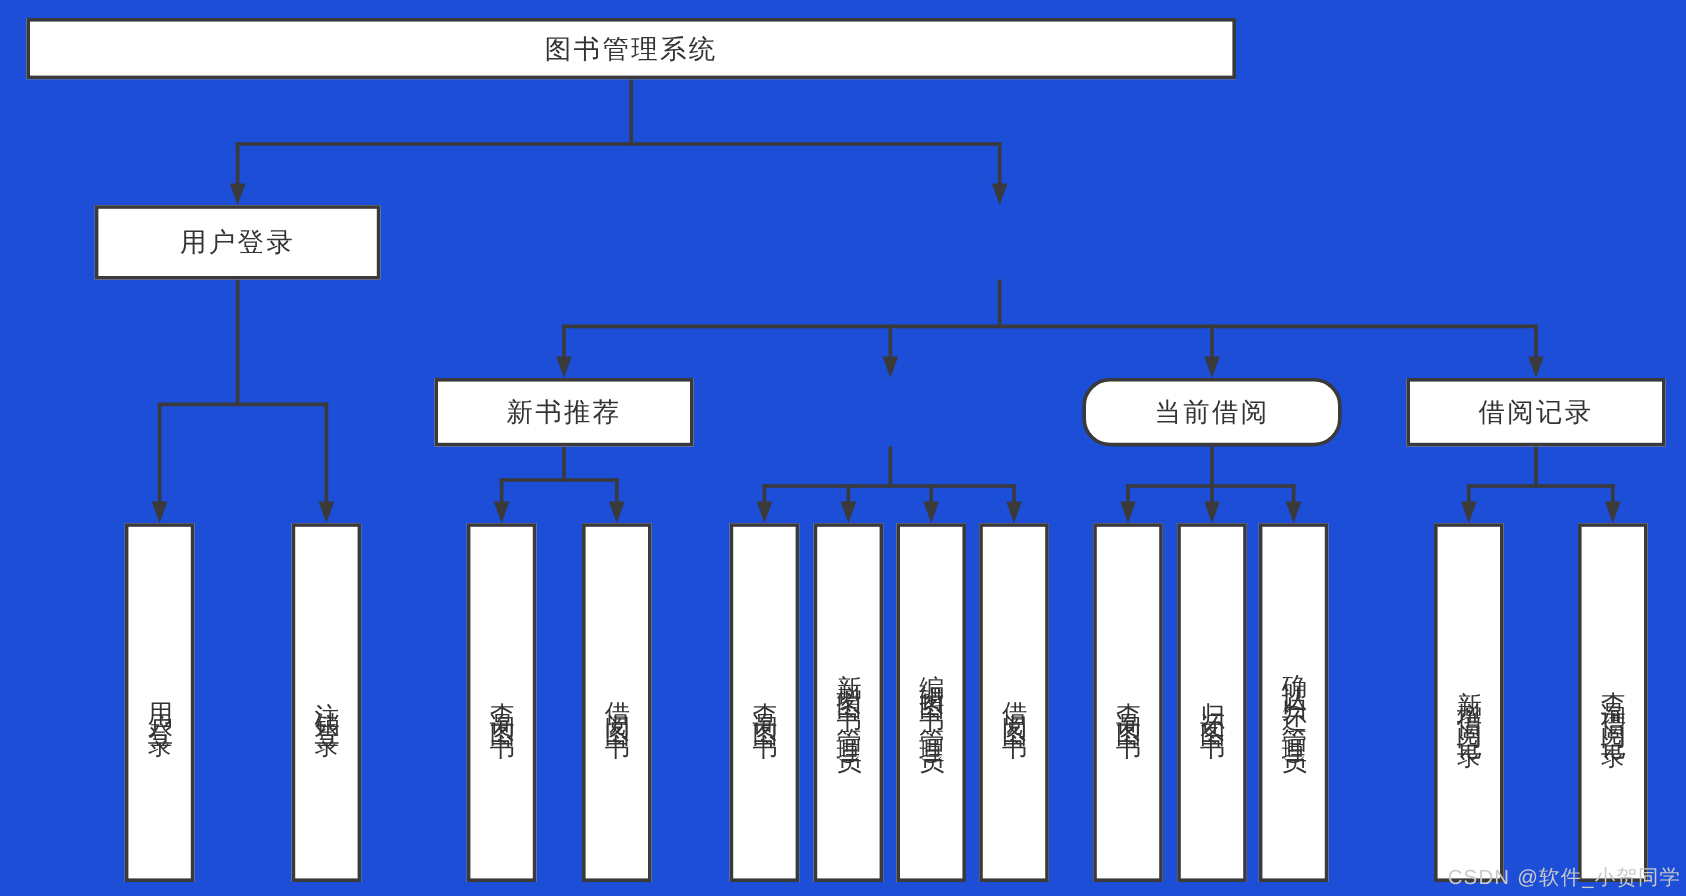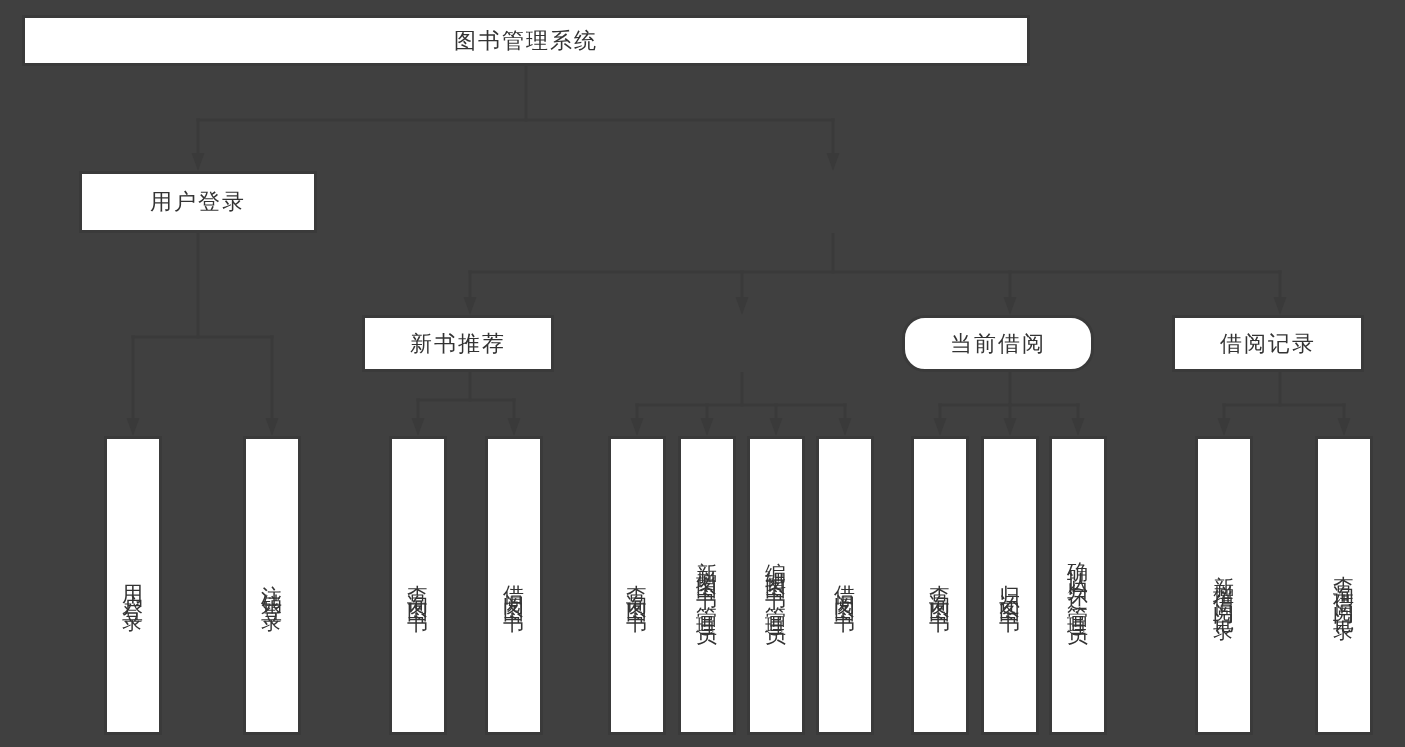--- a/index.html
+++ b/index.html
@@ -5,21 +5,21 @@
   html, body {
     margin: 0;
     padding: 0;
     background: #ffffff;
     font-family: "Liberation Sans", "DejaVu Sans", sans-serif;
   }
   .canvas {
     position: relative;
     width: 1405px;
     height: 747px;
-    background: #404040;
+    background: #1d4ed8;
     overflow: hidden;
   }
   .connectors {
     position: absolute;
     left: 0; top: 0;
     width: 1405px; height: 747px;
   }
   .connectors line { stroke: #3a3a3a; stroke-width: 3; }
   .connectors polygon { fill: #3a3a3a; stroke: none; }
   .box {
@@ -42,21 +42,21 @@
     writing-mode: vertical-lr;
     text-orientation: mixed;
     font-size: 21px;
     letter-spacing: 9px;
     line-height: 1.1;
     color: #333333;
     white-space: nowrap;
   }
   .root-box   { left: 22px;  top: 15px;  width: 1008px; height: 51px; }
   .l2-box     { top: 171px;  height: 62px; width: 238px; }
-  .l3-box     { top: 315px;  height: 57px; width: 192px; }
+  .l3-box     { top: 315px;  height: 57px; width: 216px; }
   .leaf-box   { top: 436px;  height: 299px; width: 58px; }
   .watermark {
     position: absolute;
     right: 4px;
     bottom: 4px;
     font-size: 17px;
     color: #c9c9c9;
     letter-spacing: 1px;
     white-space: nowrap;
   }
@@ -183,14 +183,15 @@
     <span class="vlabel">确认归还（管理员）</span>
   </div>
 
   <div class="box leaf-box" style="left:1195px;">
     <span class="vlabel">新增借阅记录</span>
   </div>
   <div class="box leaf-box" style="left:1315px;">
     <span class="vlabel">查询借阅记录</span>
   </div>
 
+  <div class="watermark">CSDN @软件_小贺同学</div>
 
 </div>
 
 </body></html>

